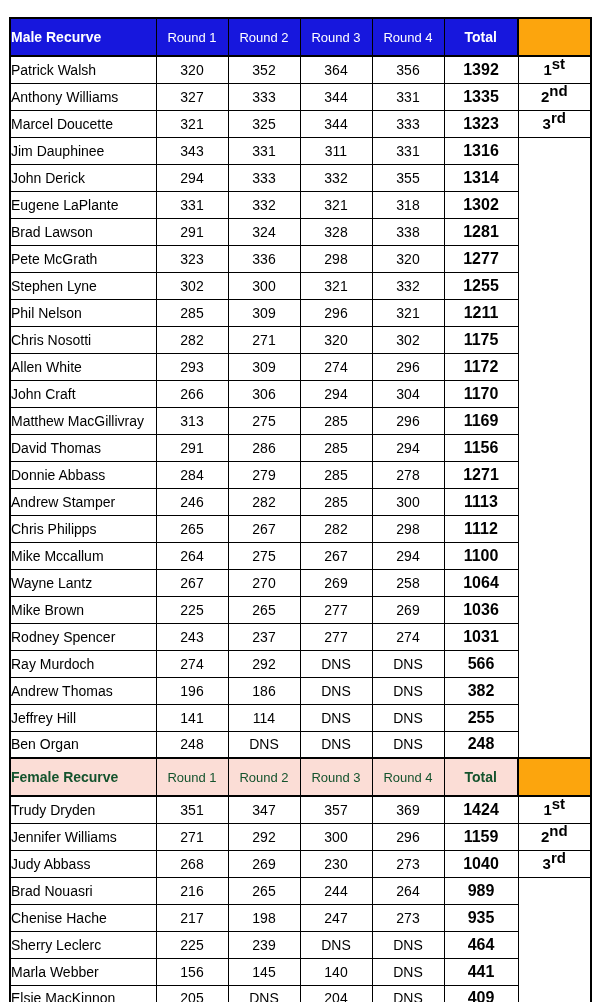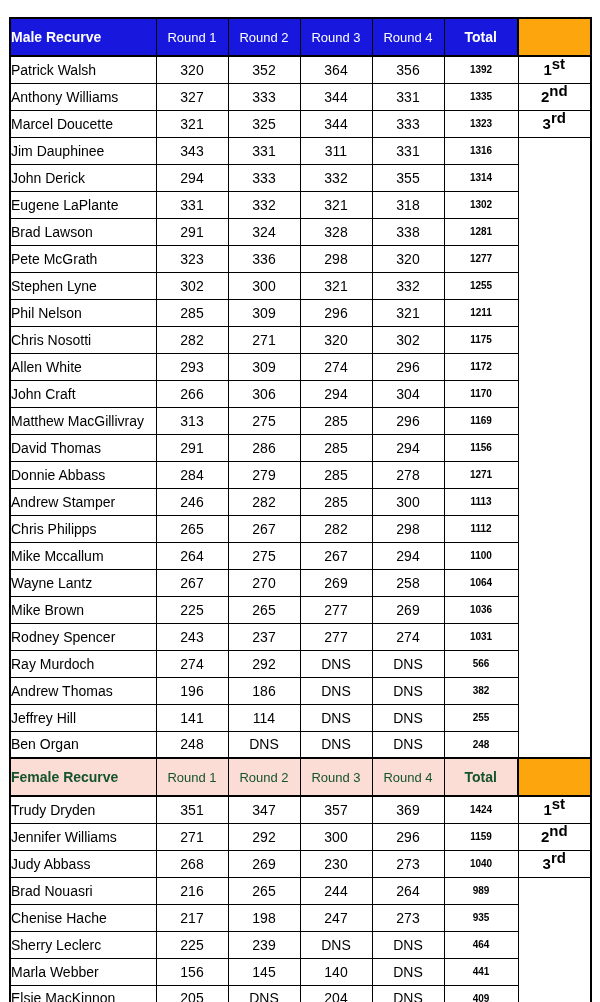--- a/index.html
+++ b/index.html
@@ -61,21 +61,21 @@
     text-align: left;
     padding-left: 3px;
     color: #000;
   }
   td.score-cell {
     font-size: 14px;
     text-align: center;
     color: #000;
   }
   td.total-cell {
-    font-size: 10px;
+    font-size: 16px;
     font-weight: bold;
     text-align: center;
     color: #000;
   }
   td.place-cell {
     font-size: 15px;
     font-weight: bold;
     text-align: center;
     color: #000;
     border-left-width: 2px;

